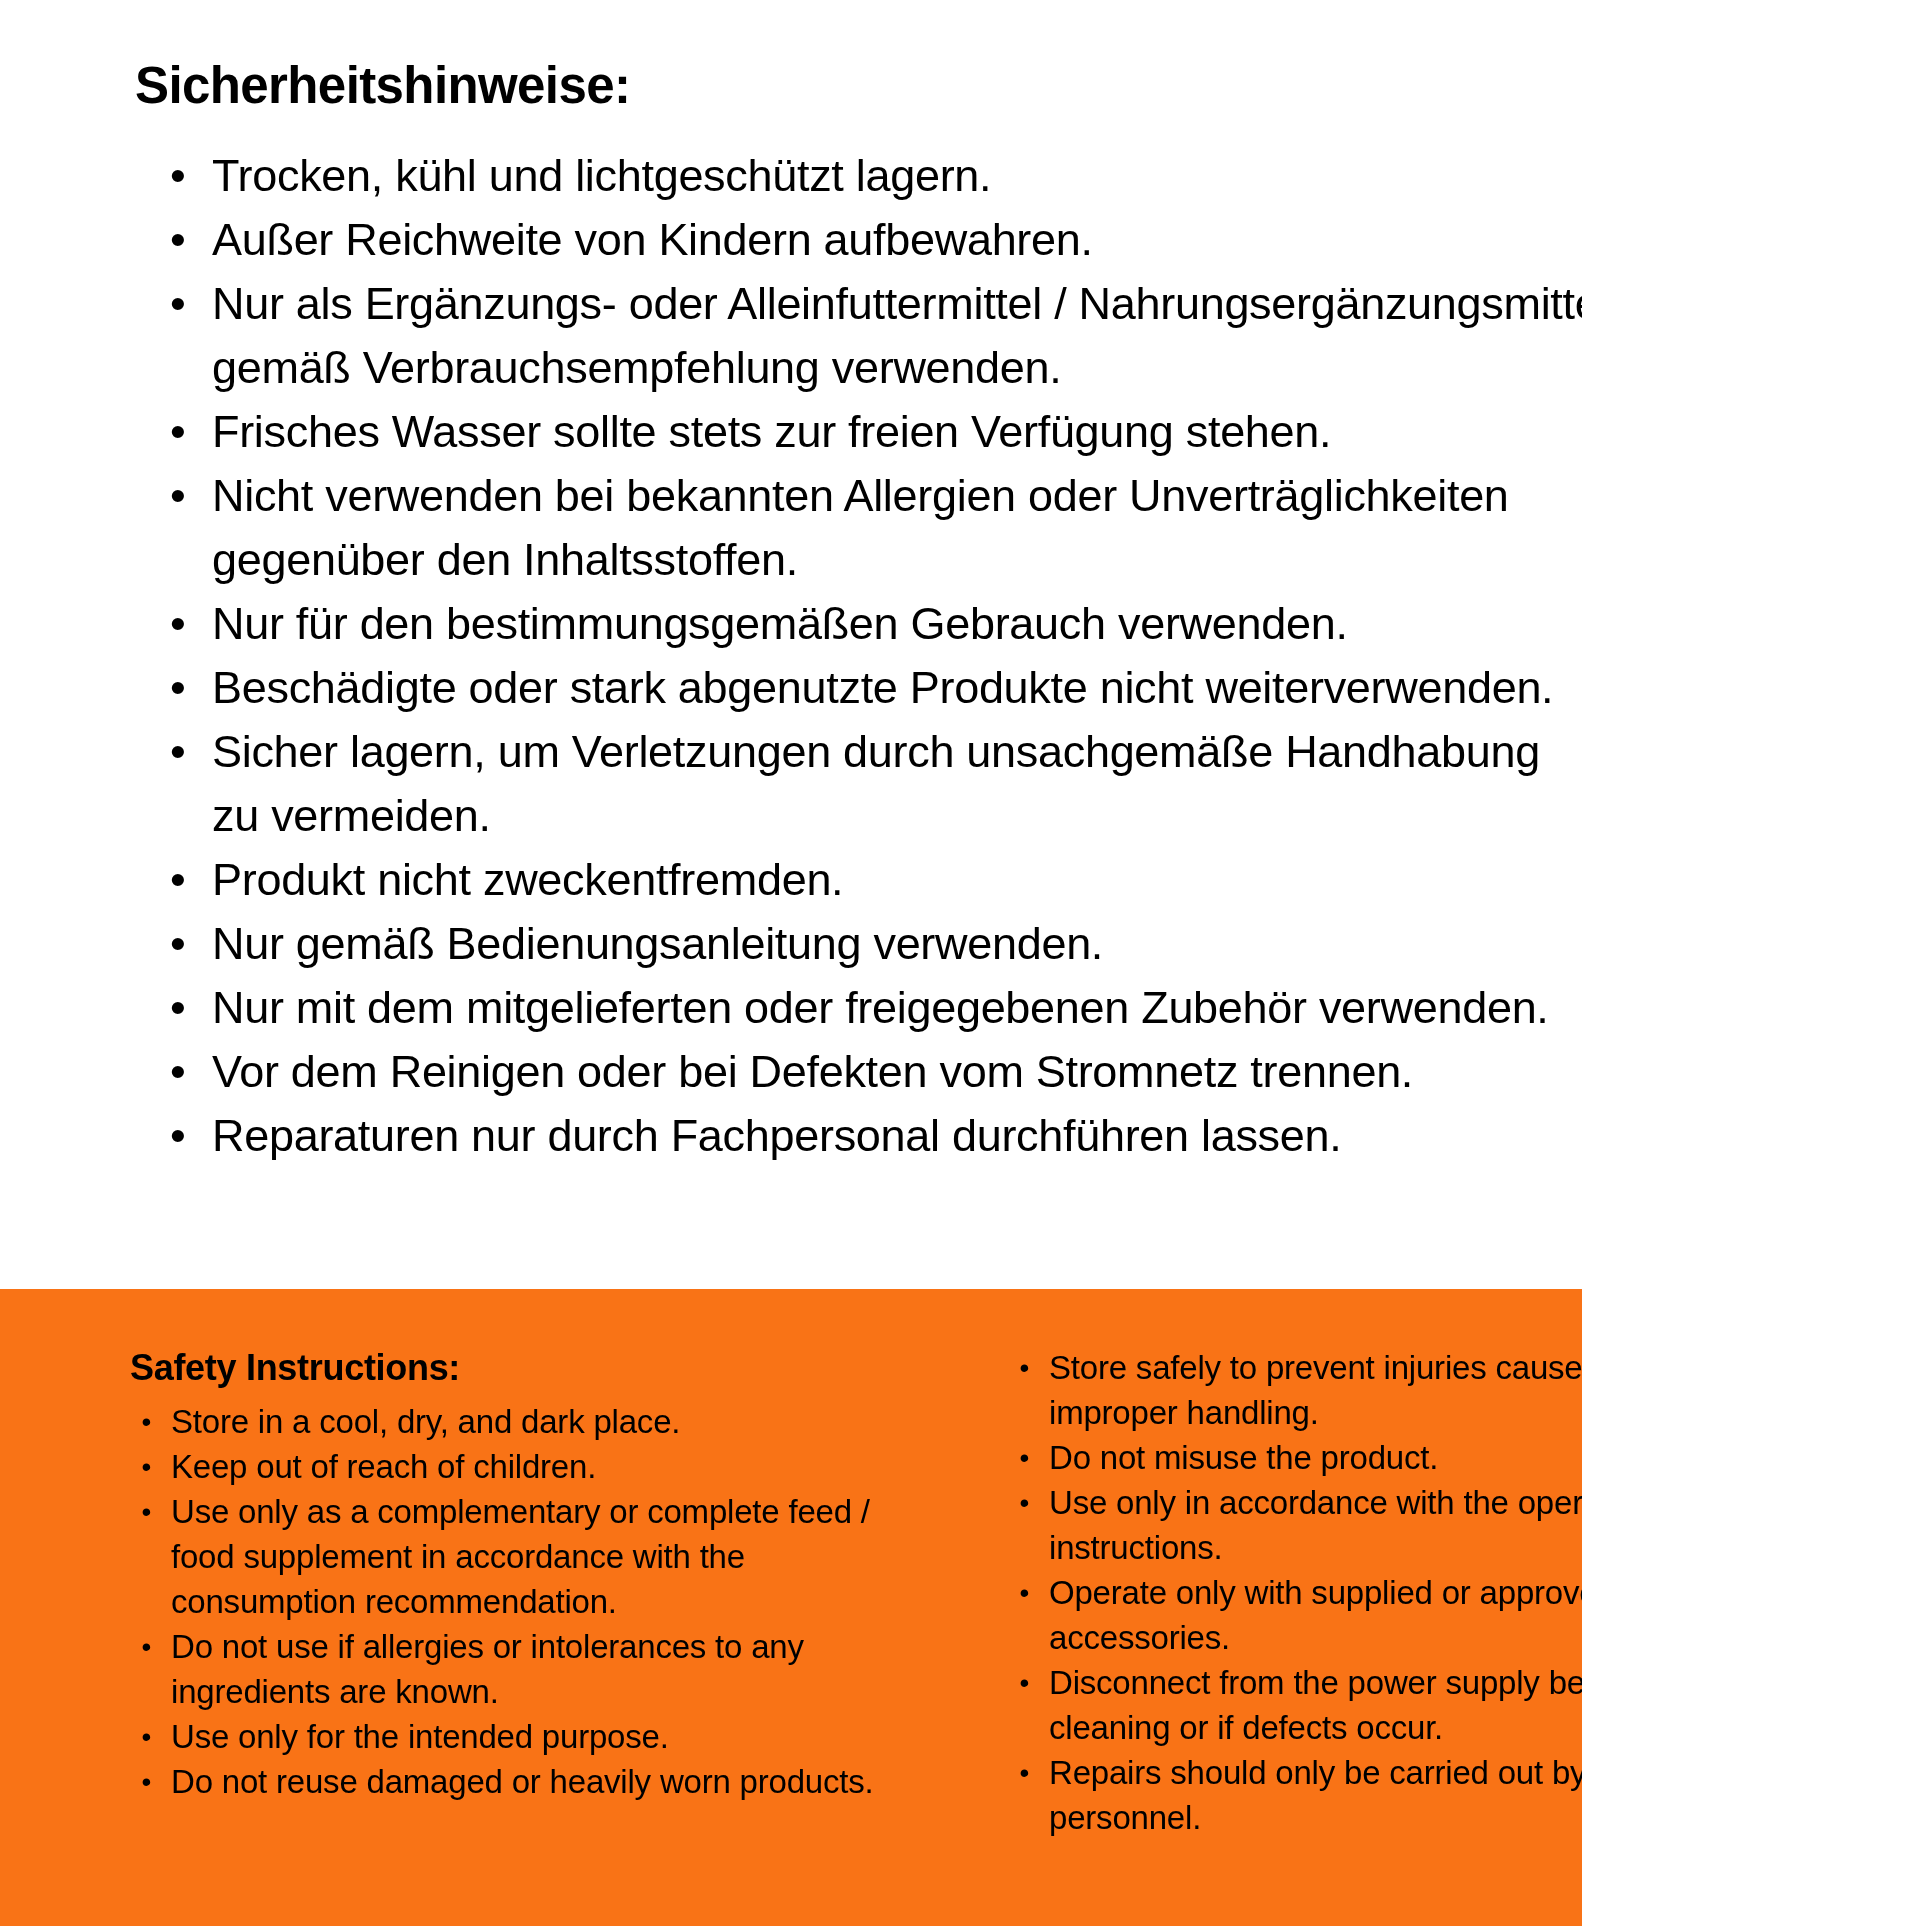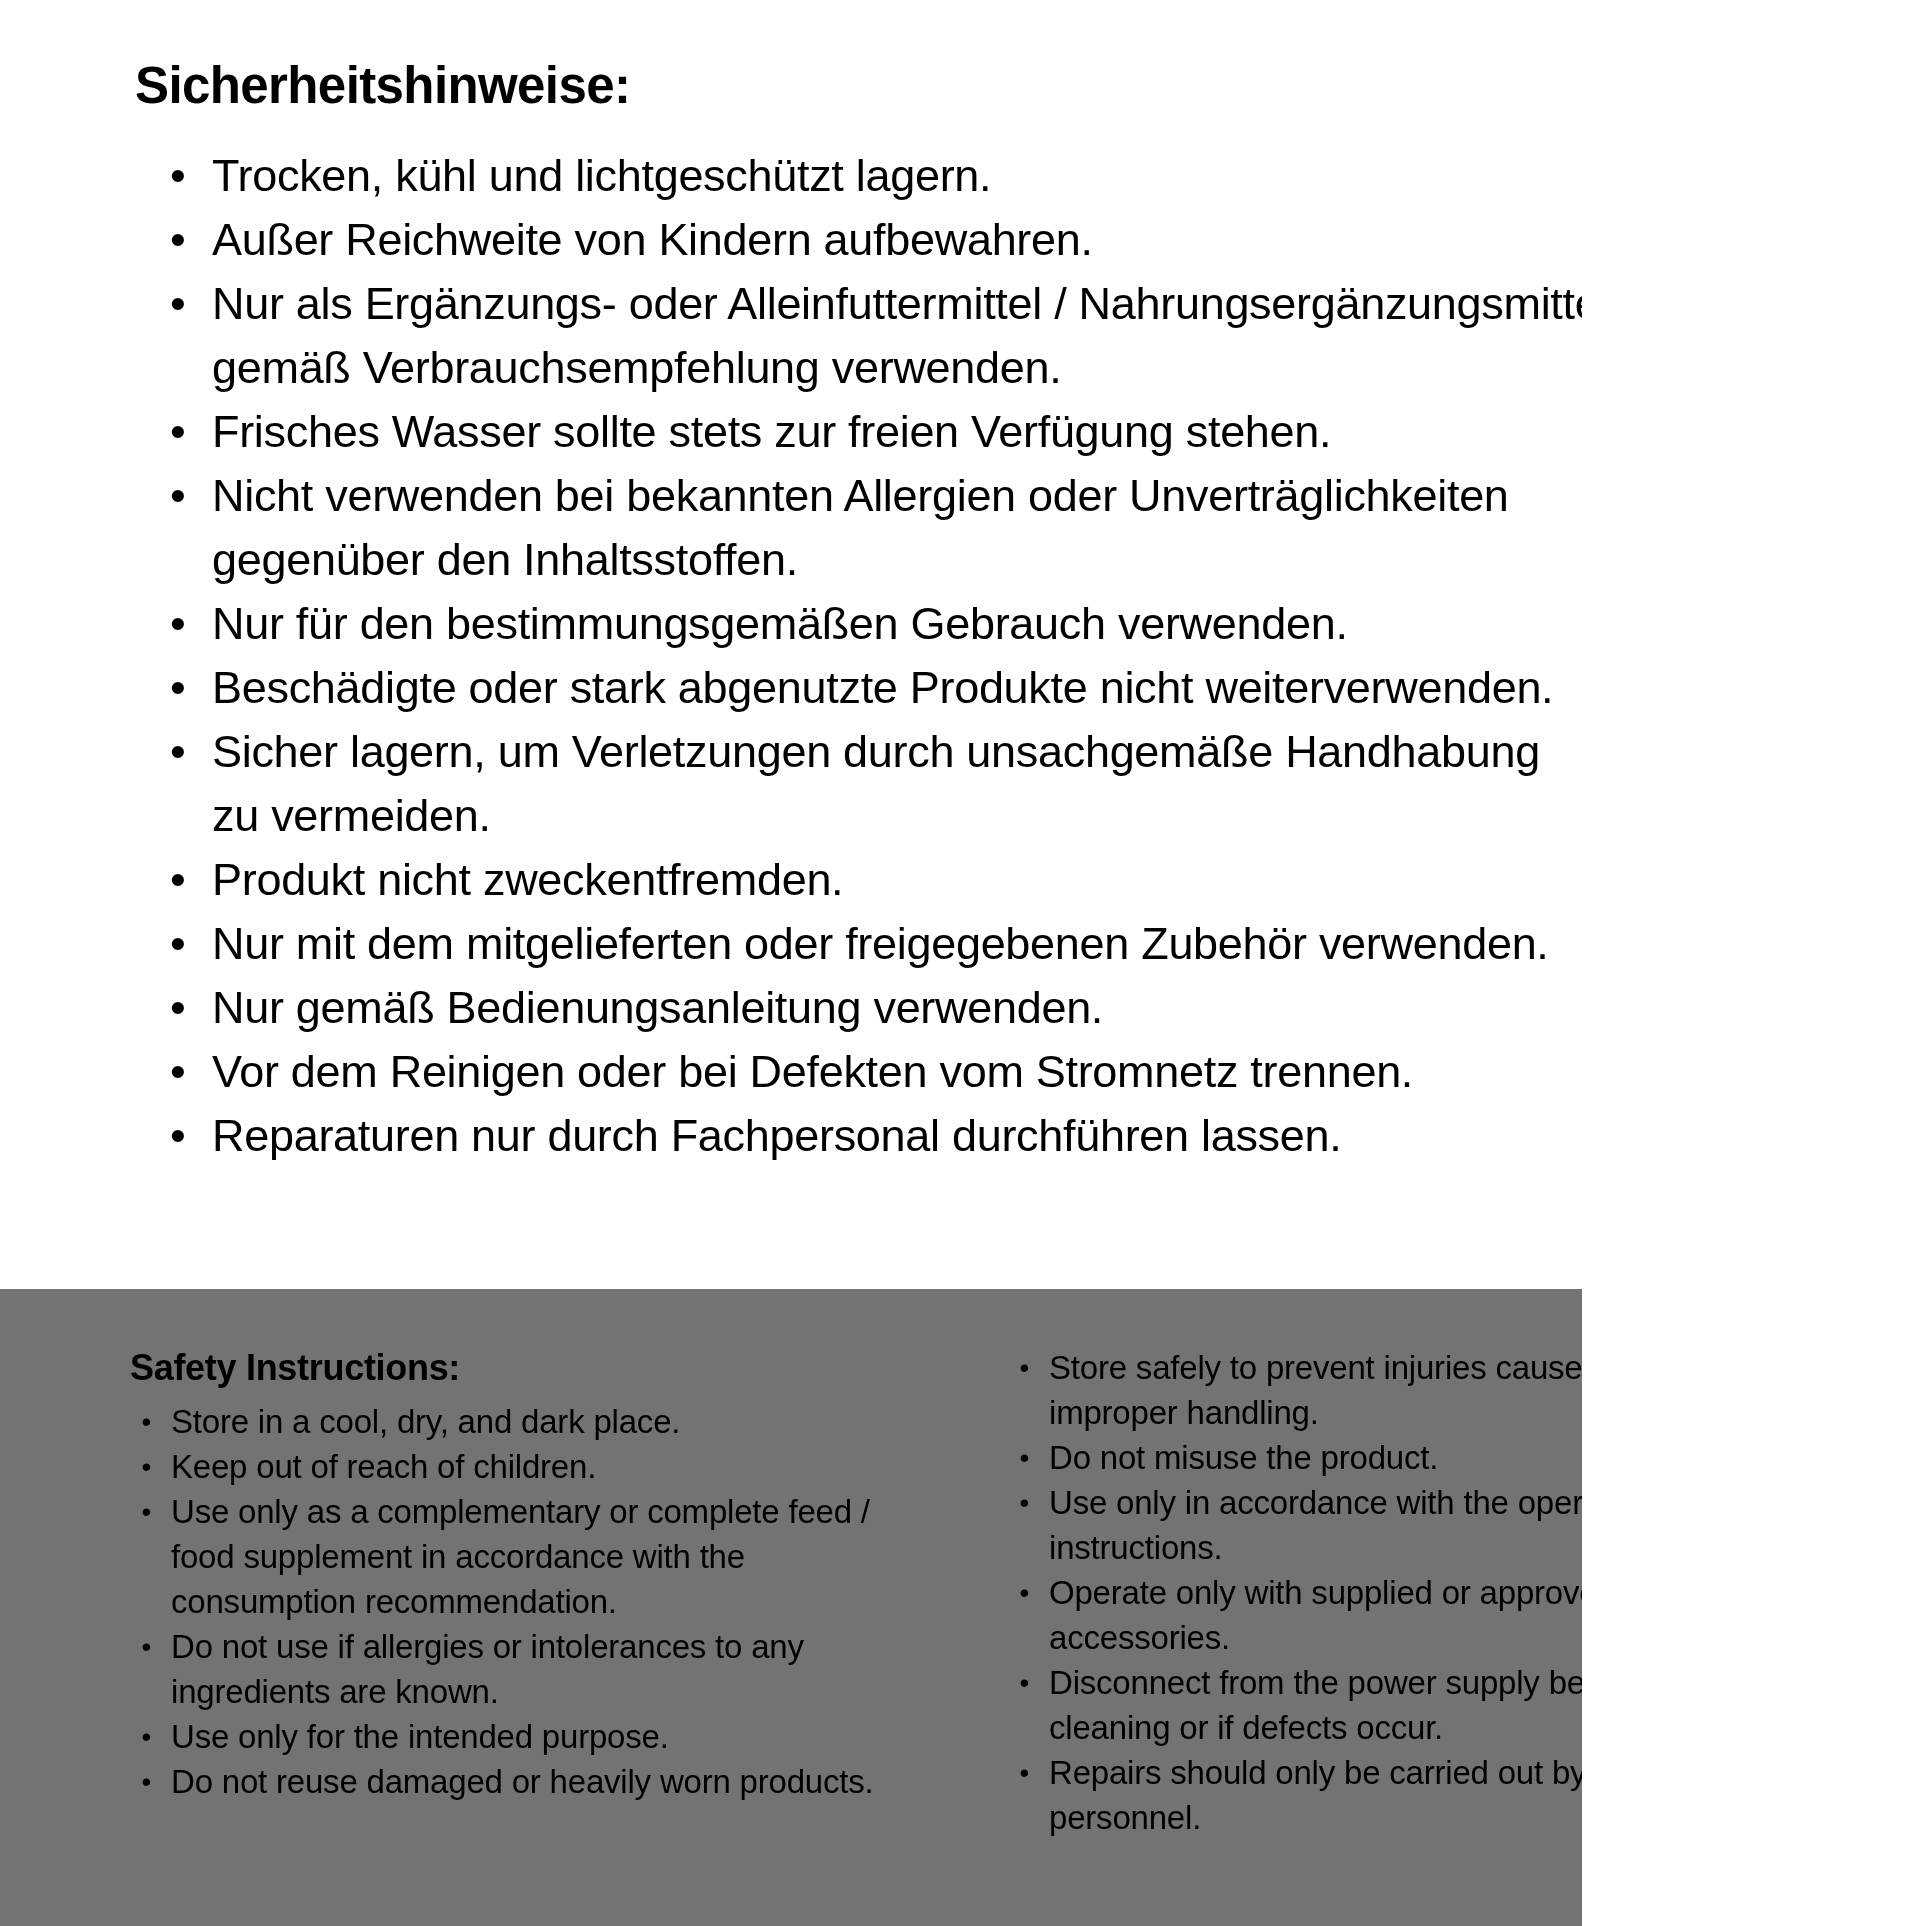--- a/index.html
+++ b/index.html
@@ -58,21 +58,21 @@
     left: 35px;
     top: 0;
   }
 
   
   .english-section {
     position: absolute;
     top: 1289px; left: 0;
     width: 1926px;
     height: 637px;
-    background: #737373;
+    background: #f97316;
   }
   .english-col-left {
     position: absolute;
     left: 130px;
     top: 56px;
     width: 867px;
   }
   .english-col-right {
     position: absolute;
     left: 1008px;
@@ -120,22 +120,22 @@
       <li>Nur als Ergänzungs- oder Alleinfuttermittel / Nahrungsergänzungsmittel
 gemäß Verbrauchsempfehlung verwenden.</li>
       <li>Frisches Wasser sollte stets zur freien Verfügung stehen.</li>
       <li>Nicht verwenden bei bekannten Allergien oder Unverträglichkeiten
 gegenüber den Inhaltsstoffen.</li>
       <li>Nur für den bestimmungsgemäßen Gebrauch verwenden.</li>
       <li>Beschädigte oder stark abgenutzte Produkte nicht weiterverwenden.</li>
       <li>Sicher lagern, um Verletzungen durch unsachgemäße Handhabung
 zu vermeiden.</li>
       <li>Produkt nicht zweckentfremden.</li>
+      <li>Nur gemäß Bedienungsanleitung verwenden.</li>
       <li>Nur mit dem mitgelieferten oder freigegebenen Zubehör verwenden.</li>
-      <li>Nur gemäß Bedienungsanleitung verwenden.</li>
       <li>Vor dem Reinigen oder bei Defekten vom Stromnetz trennen.</li>
       <li>Reparaturen nur durch Fachpersonal durchführen lassen.</li>
     </ul>
   </div>
 
   <div class="english-section">
     <div class="english-col-left">
       <h2 class="english-title">Safety Instructions:</h2>
       <ul class="english-list">
         <li>Store in a cool, dry, and dark place.</li>

